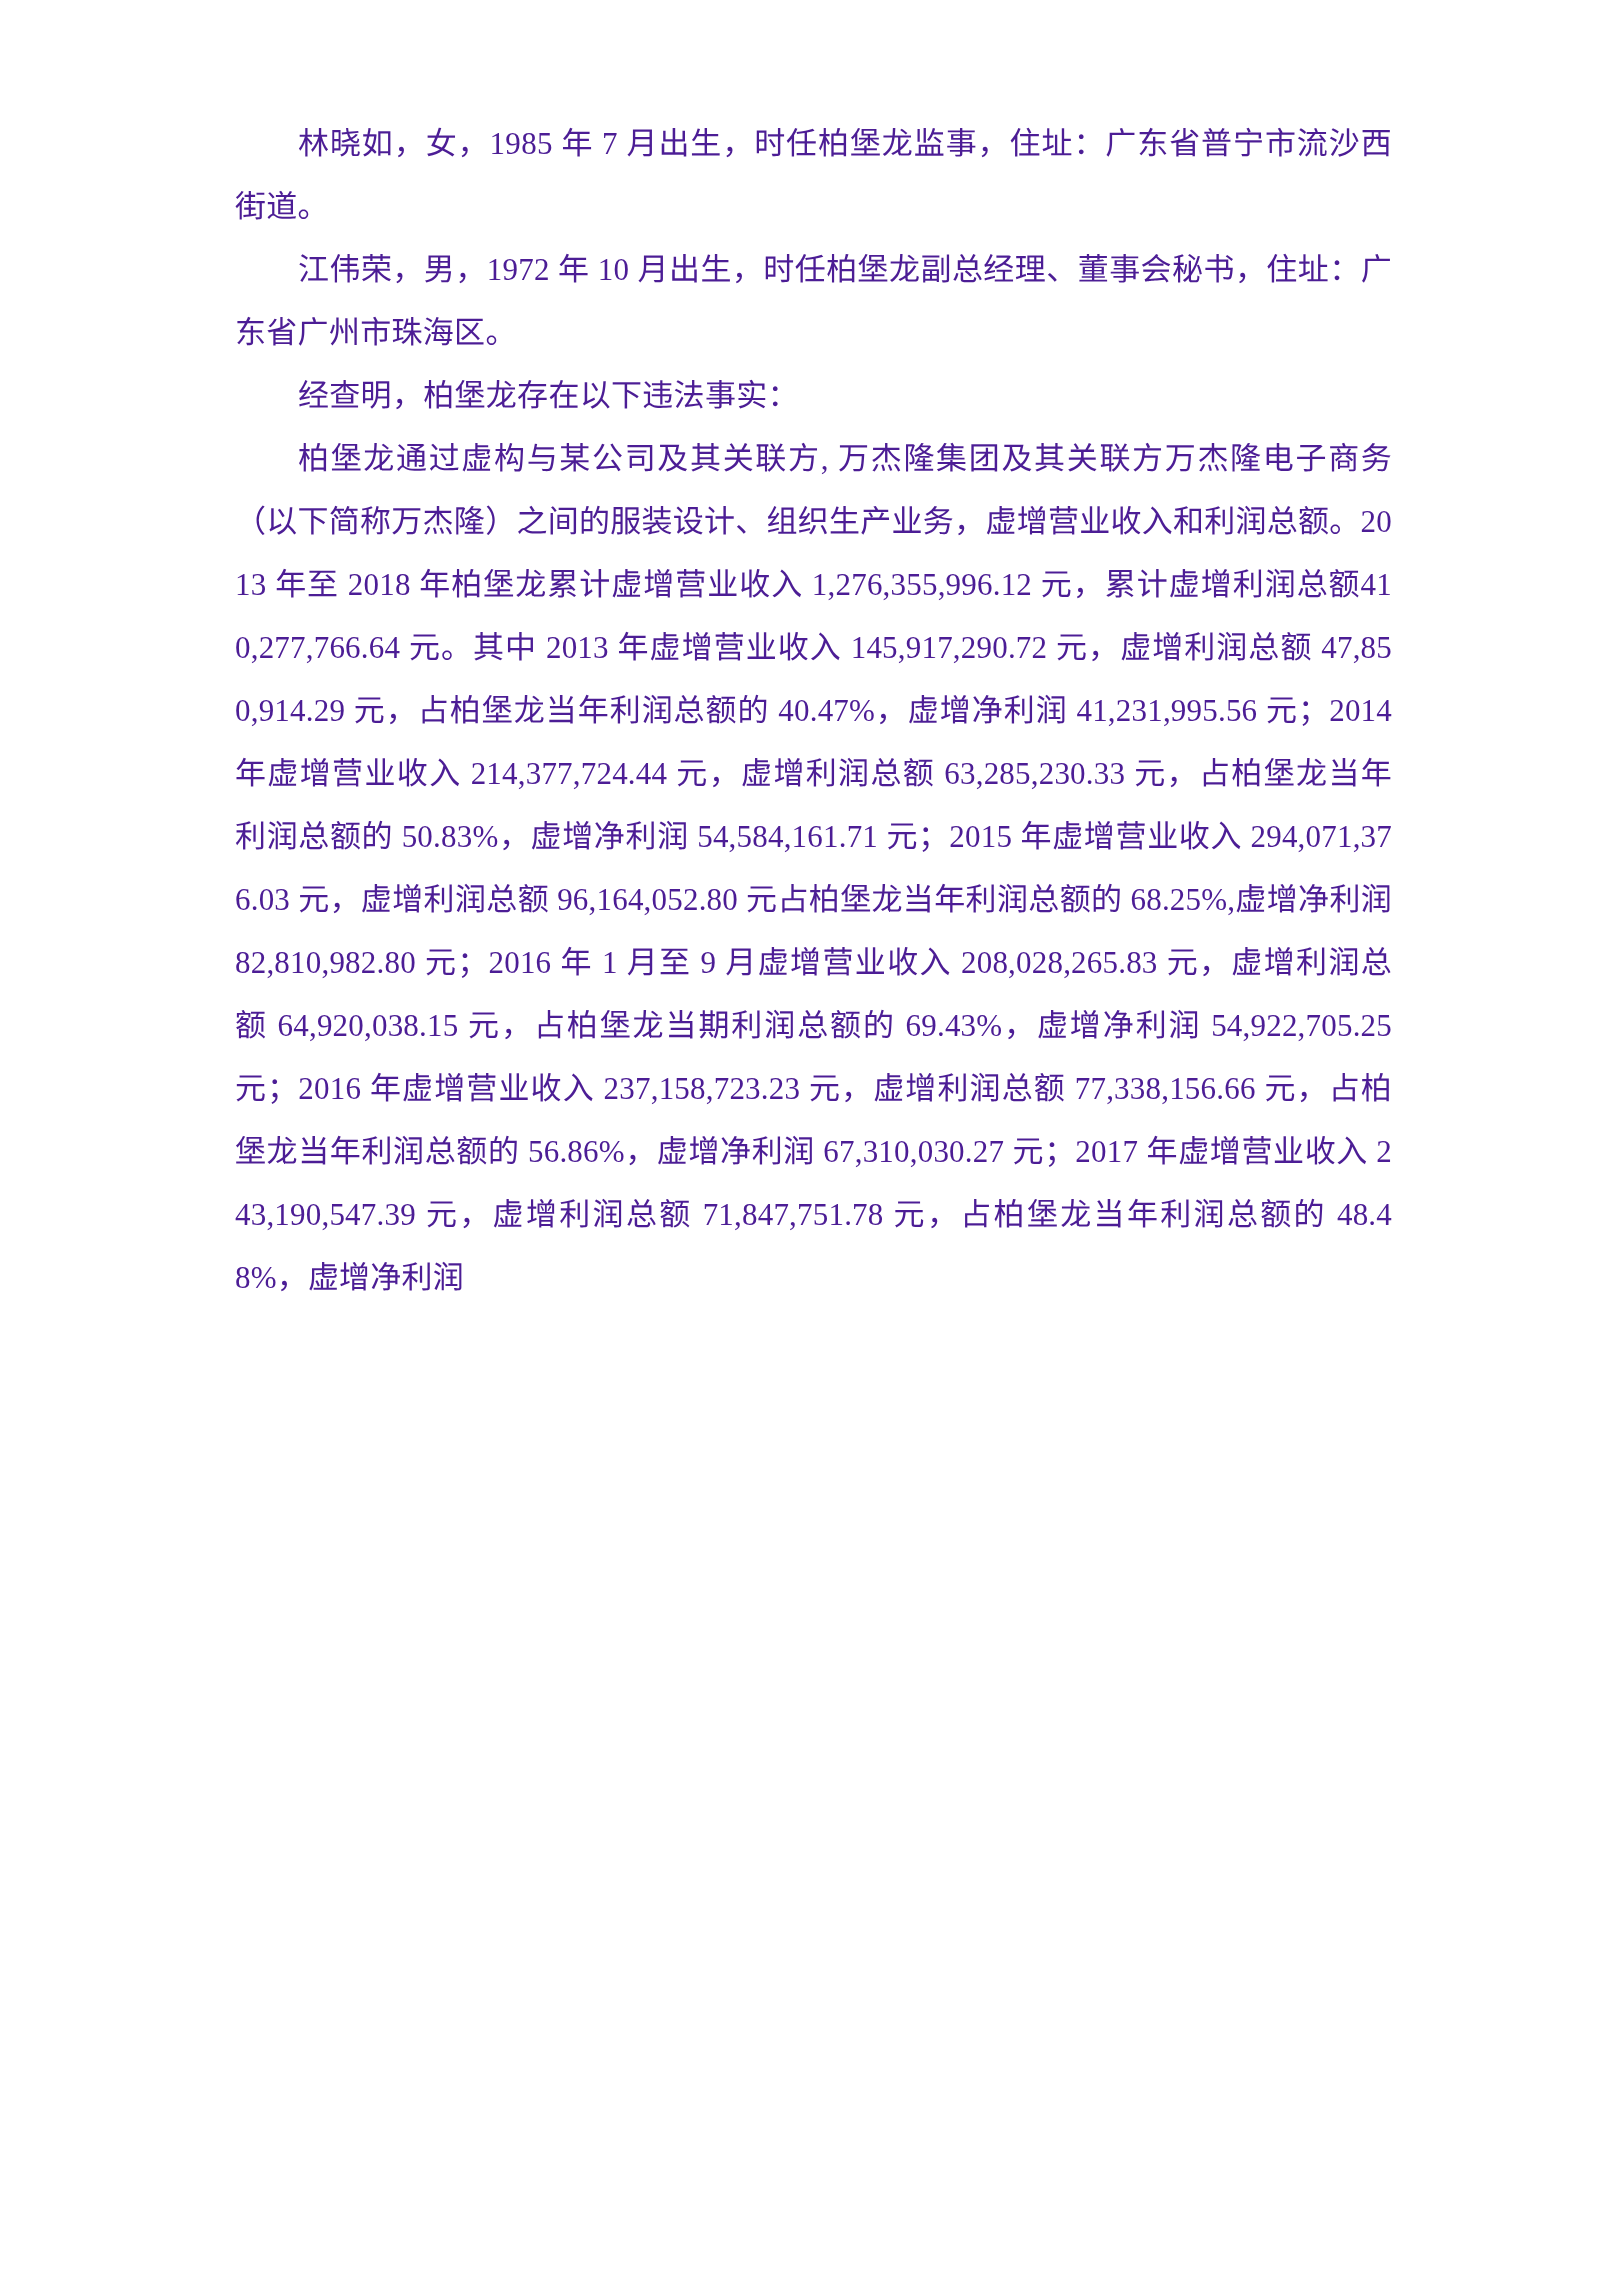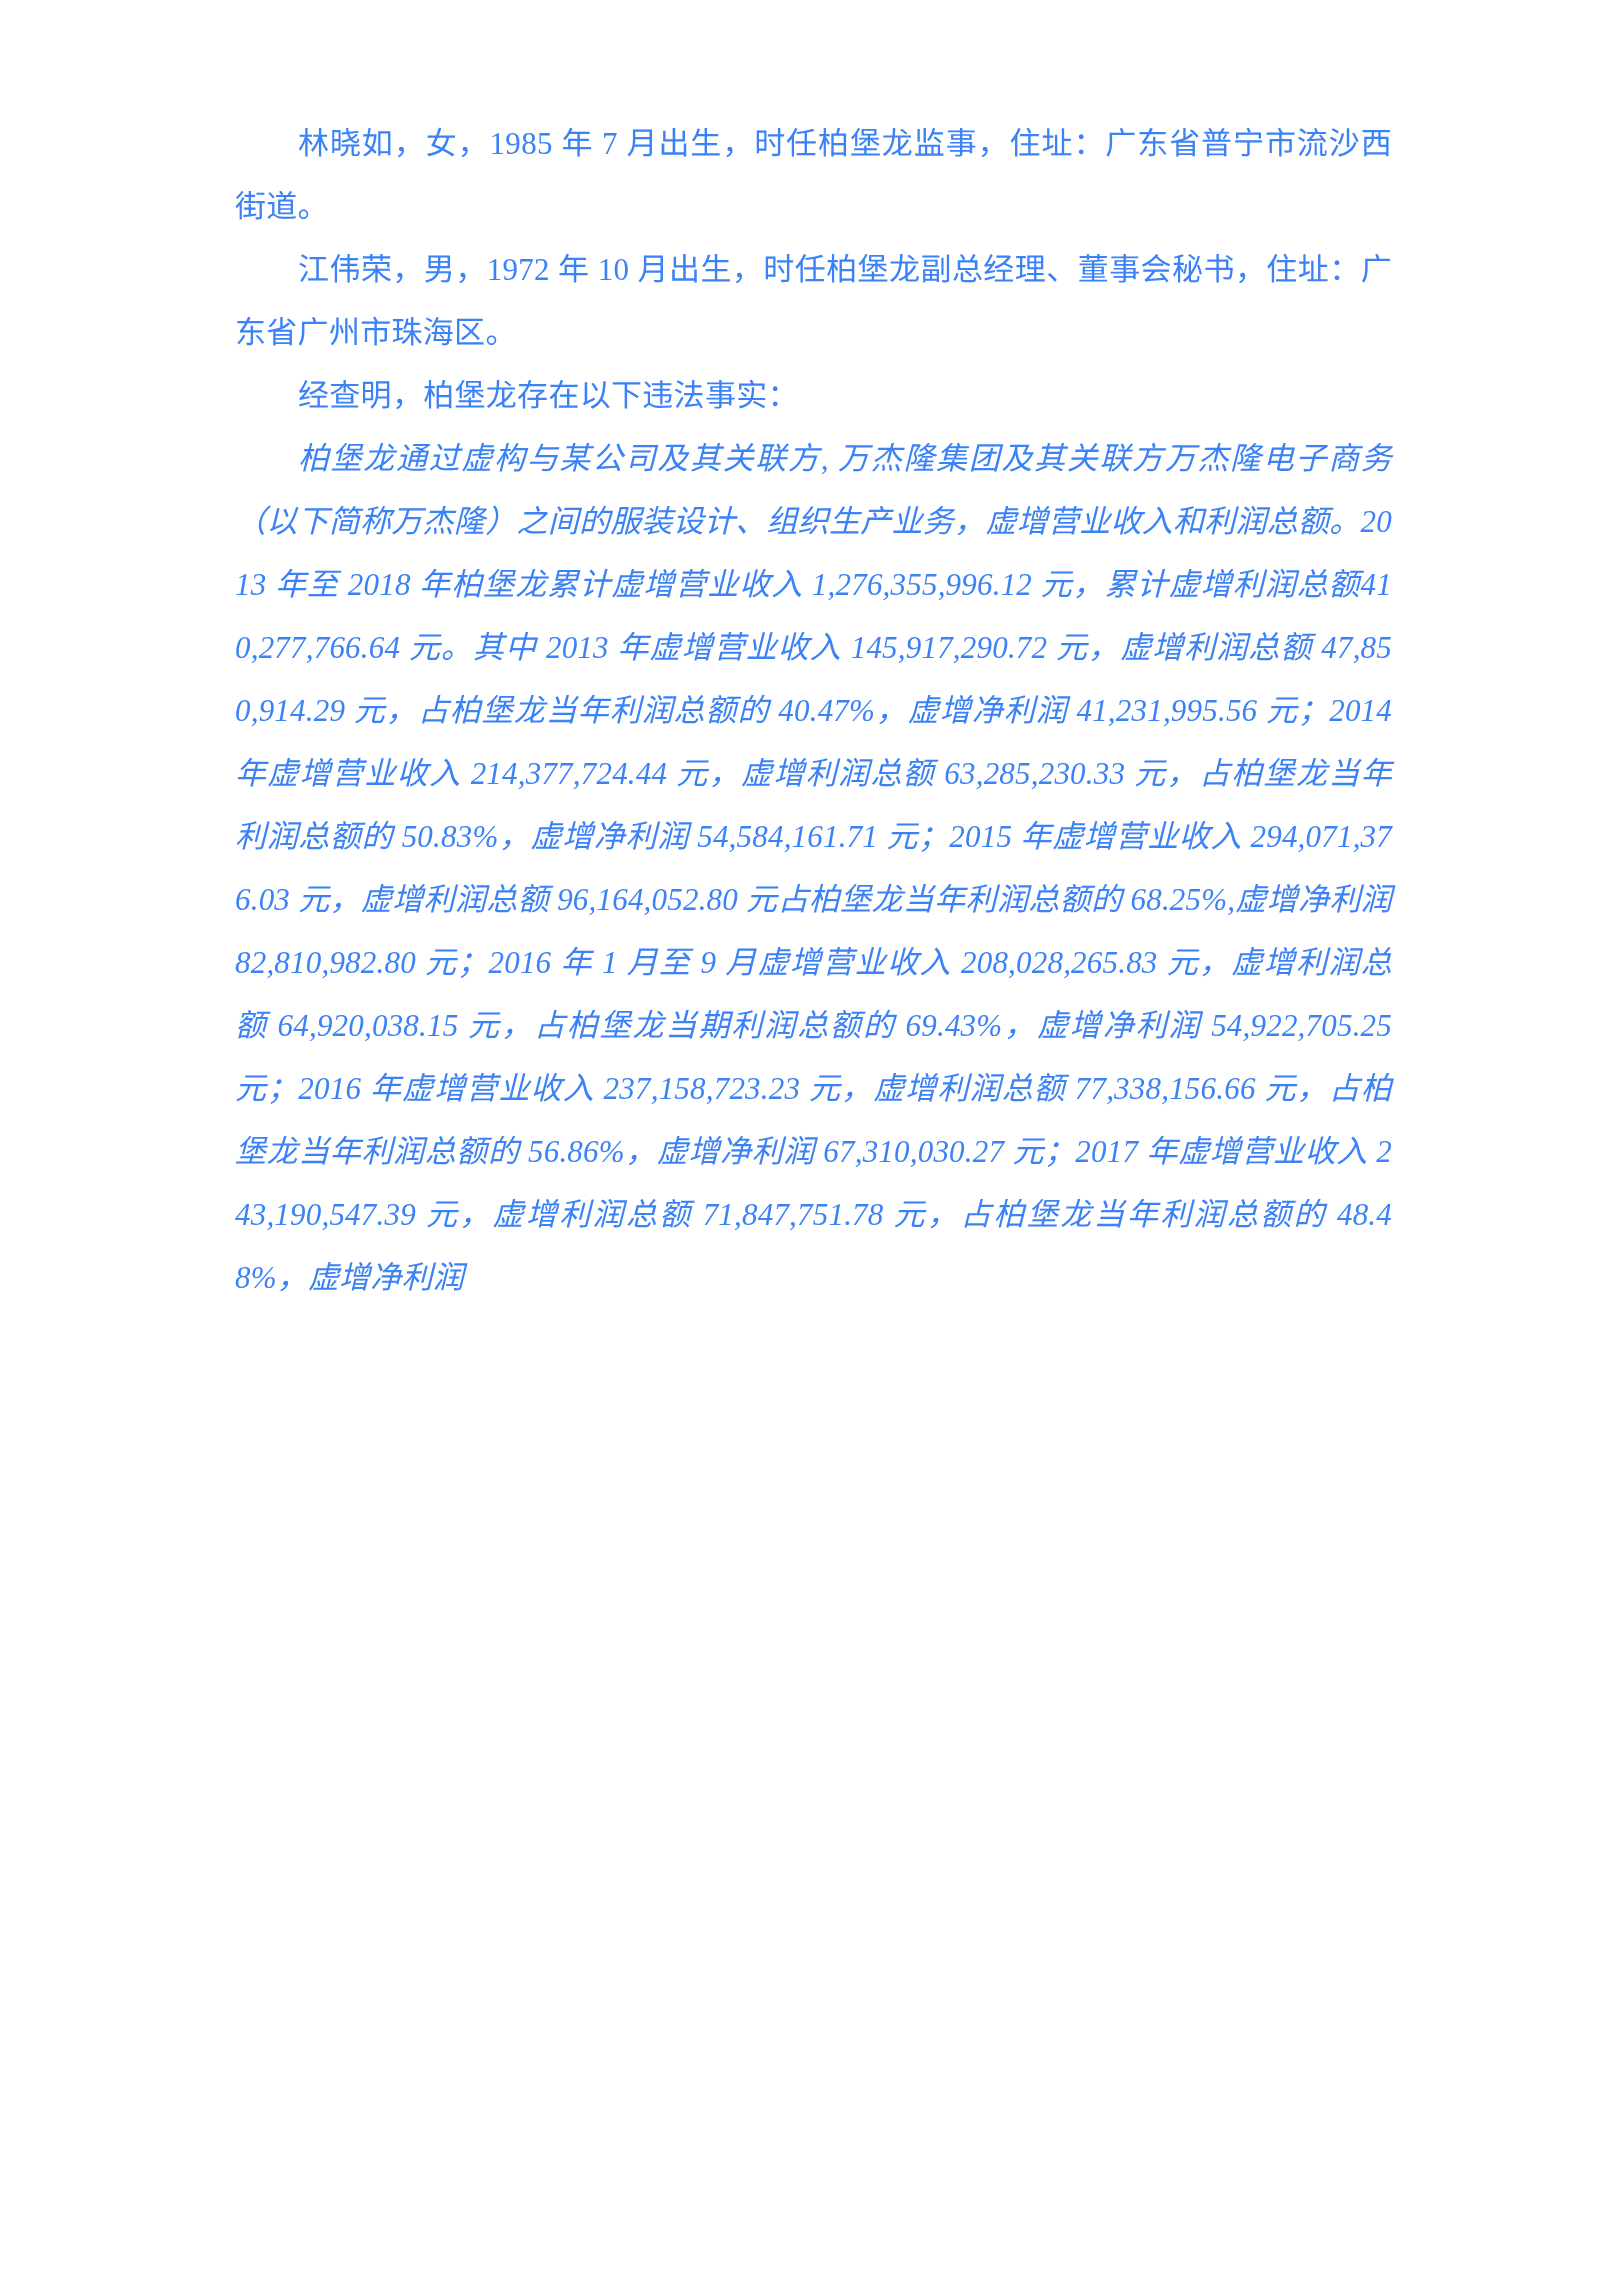--- a/index.html
+++ b/index.html
@@ -31,34 +31,33 @@
     left: 235px;
     top: 112px;
     width: 1157px;
   }
 
   
   .para {
     font-family: "Liberation Serif", "DejaVu Serif", serif;
     font-size: 31px;
     line-height: 63px;
-    color: #3b82f6;
+    color: #4c1d95;
     text-align: justify;
     text-justify: inter-ideograph;
     text-indent: 63px;
     margin: 0 0 0 0;
     letter-spacing: 0.3px;
     word-break: break-all;
     white-space: normal;
   }
 
   
   .para.figures {
     letter-spacing: 0.2px;
-    font-style: italic;
   }
 
   .para.heading-num {
     text-indent: 63px;
   }
 
   .para.subheading {
     text-indent: 63px;
   }
 

